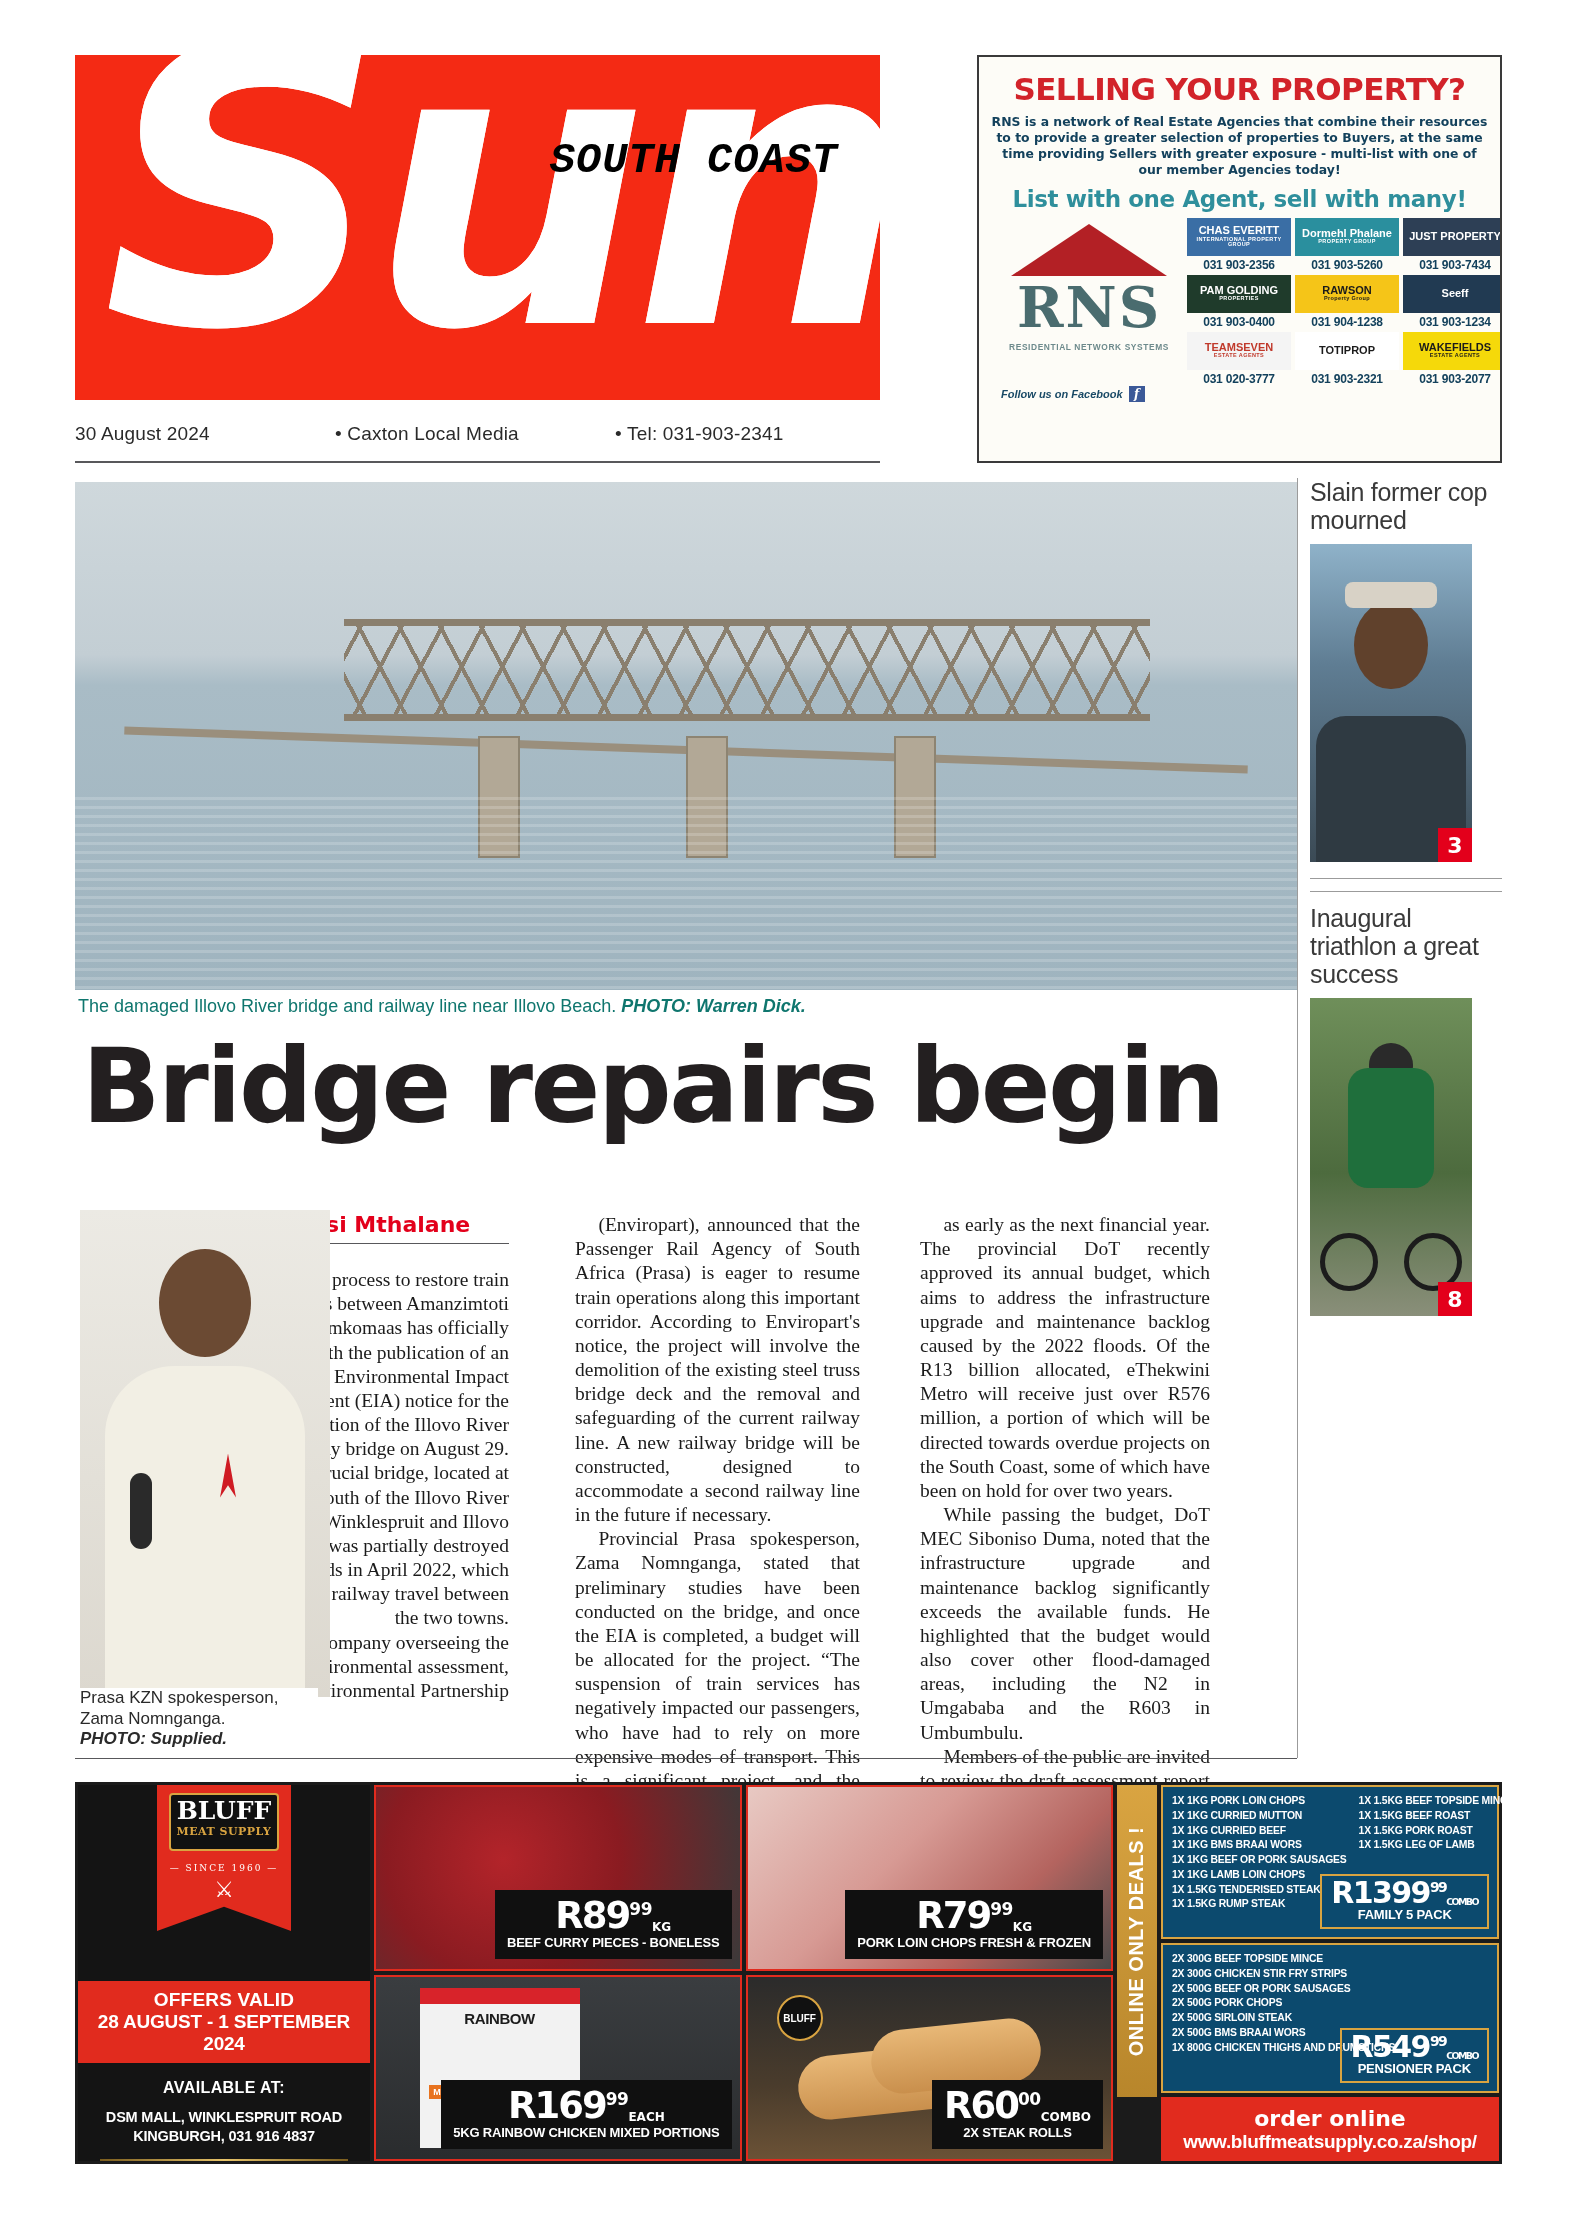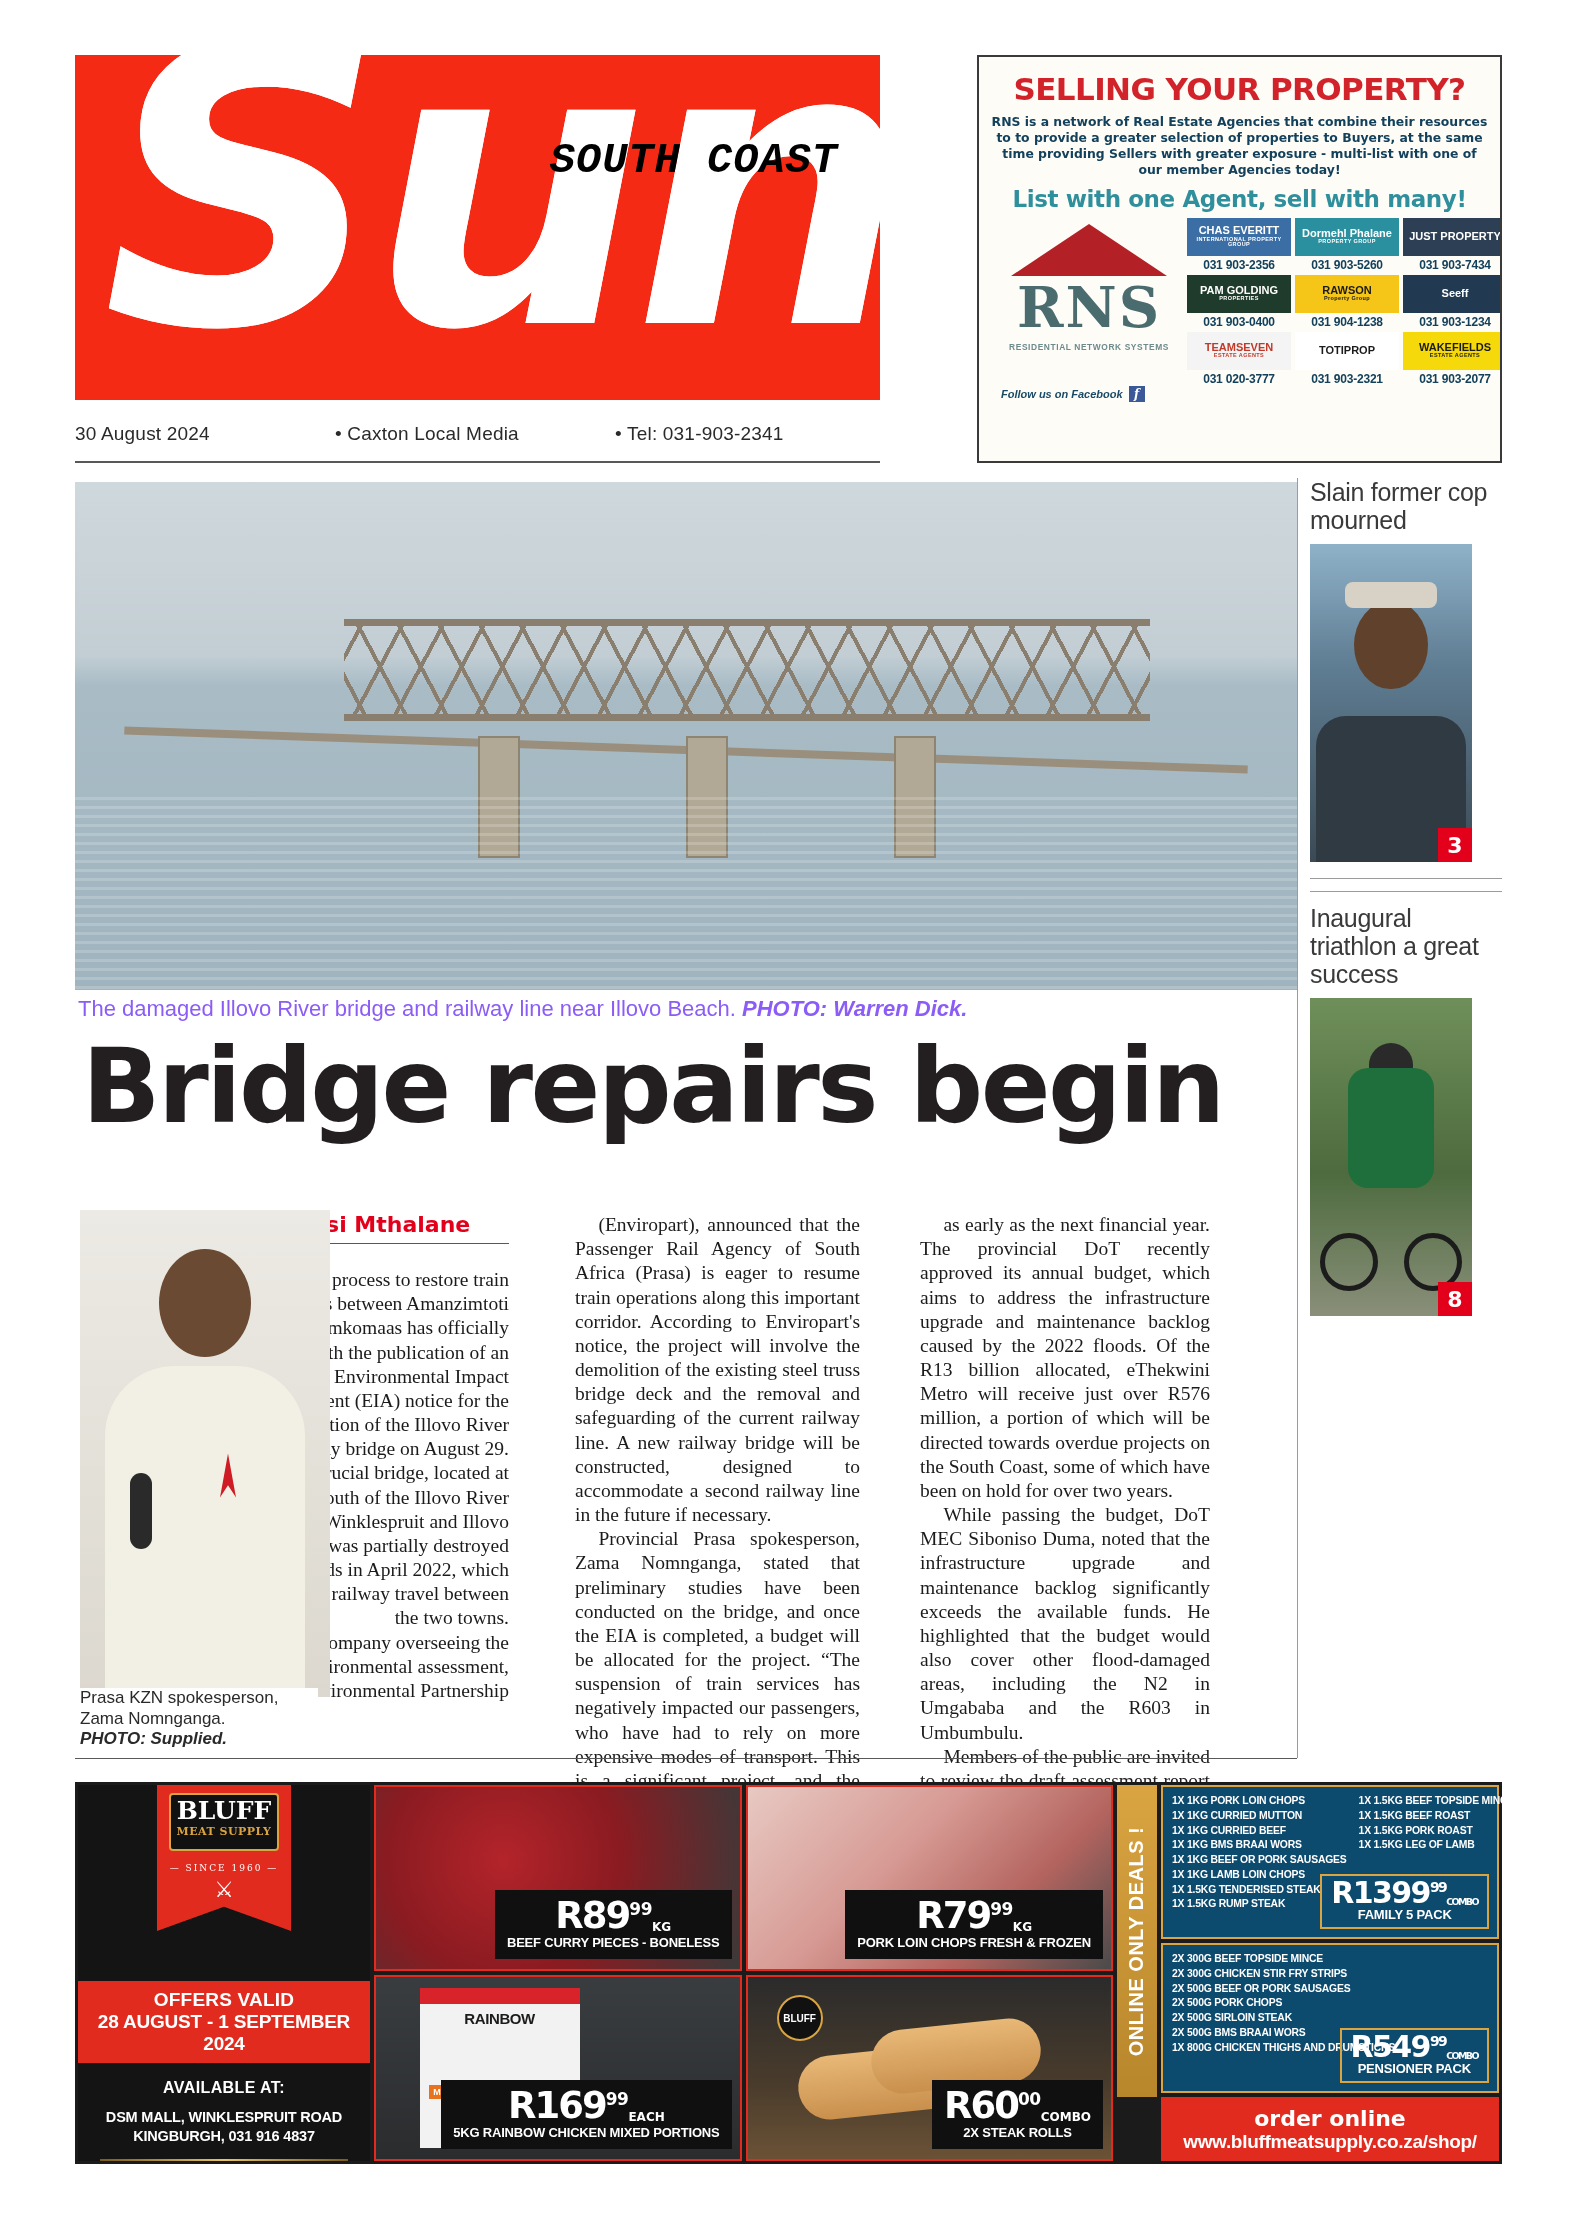--- a/index.html
+++ b/index.html
@@ -102,21 +102,21 @@
   .agency .chip small { display: block; font-size: 5.5px; font-weight: 600; letter-spacing: .4px; }
   .agency .tel { font-size: 12px; font-weight: 800; color: #13415c; margin-top: 2px; letter-spacing: -.2px; }
 
   
   .lead-photo {
     position: absolute; left: 75px; top: 482px; width: 1222px; height: 508px;
     overflow: hidden; background: #b9c6cc;
   }
   .caption {
     position: absolute; left: 78px; top: 996px; width: 1220px;
-    font-size: 22px; color: #8b5cf6;
+    font-size: 18px; color: #0f766e;
   }
   .caption b { font-style: italic; font-weight: 700; }
 
   .headline {
     position: absolute; left: 82px; top: 1035px; width: 1215px;
     font-family: "DejaVu Sans", sans-serif;
     font-weight: 700; font-size: 103px; letter-spacing: -2.5px;
     color: #231f20; line-height: 1;
   }
 

